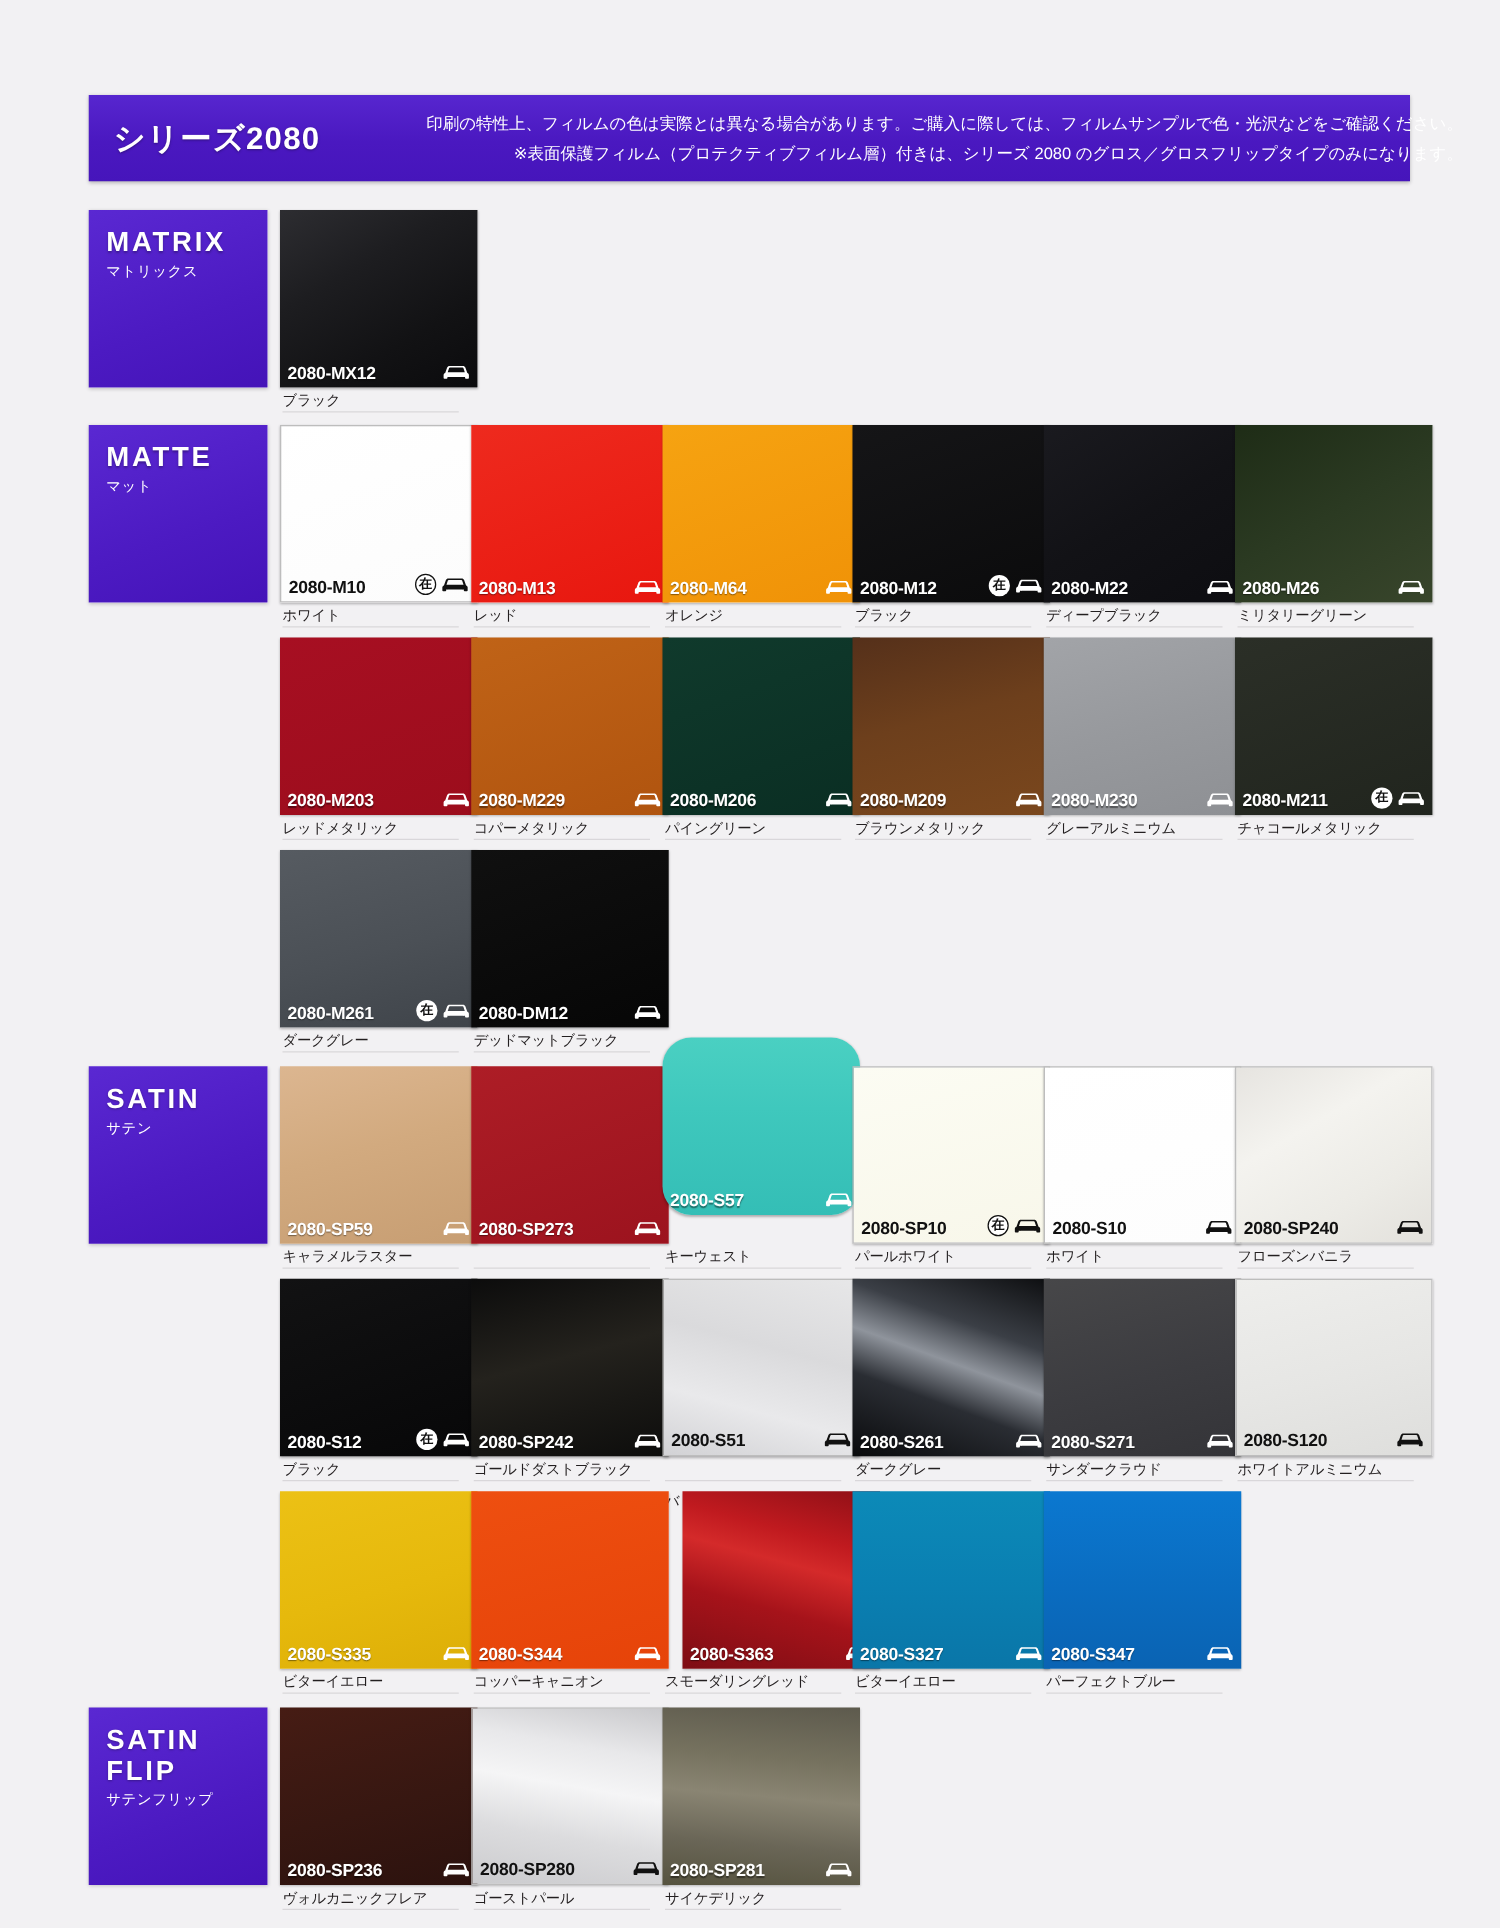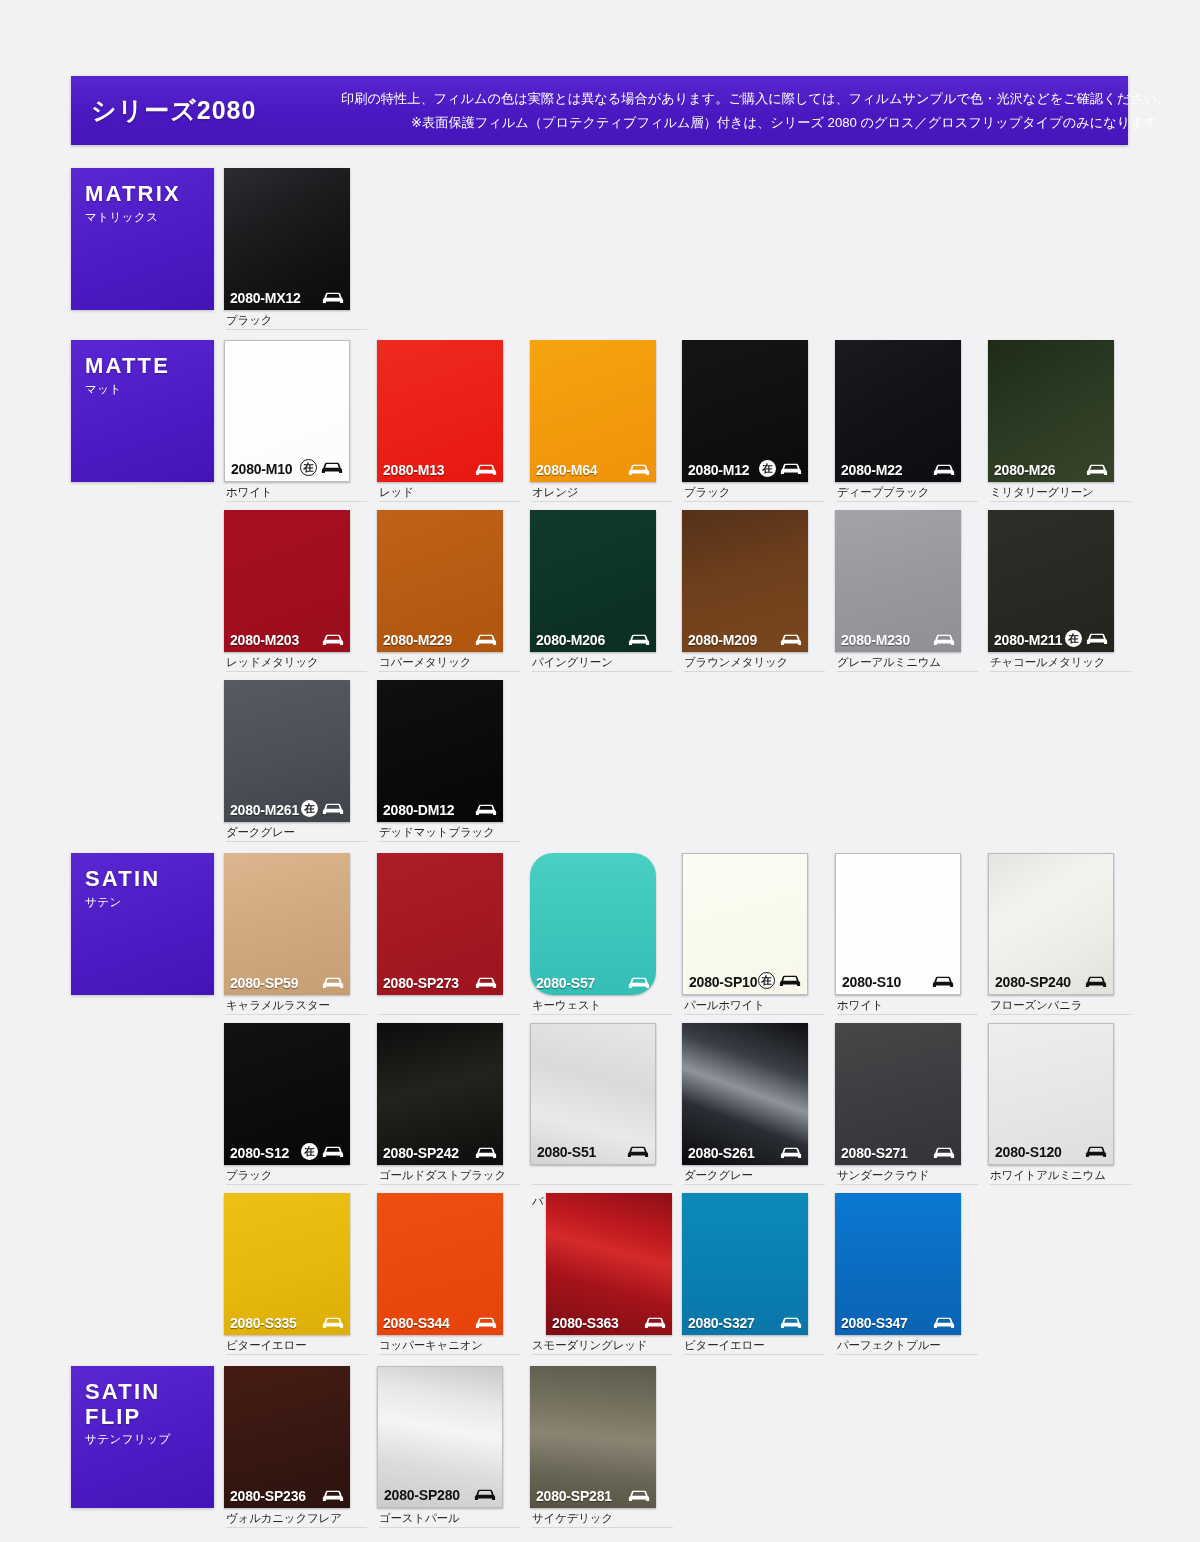--- a/index.html
+++ b/index.html
@@ -51,21 +51,21 @@
   }
   .cat-name {
     font-size:22px; font-weight:bold; letter-spacing:2.2px; line-height:1.12;
     text-shadow:0 1px 2px rgba(0,0,0,.3);
     white-space:pre-line;
   }
   .cat-jp { font-size:11.5px; margin-top:3px; letter-spacing:.5px; }
 
   .swatch {
     position:absolute;
-    width:126px; height:142px;
+    width:158px; height:142px;
     background:#ccc;
     box-shadow:0 1px 2px rgba(0,0,0,.28);
     overflow:hidden;
   }
   .swatch .code {
     position:absolute; left:6px; bottom:4px;
     font-size:14px; font-weight:bold; letter-spacing:-.2px;
     white-space:nowrap;
   }
   .swatch .badges {
@@ -359,21 +359,21 @@
             <svg class="car-icon" viewBox="0 0 32 20">
 <path fill="#ffffff" d="M4.2 11.1 6.3 5.4C6.7 4.3 7.7 3.6 8.9 3.6h14.2c1.2 0 2.2 .7 2.6 1.8l2.1 5.7c1 .3 1.7 1.2 1.7 2.3v3.1c0 .5-.4.9-.9.9h-2.3c-.5 0-.9-.4-.9-.9v-1.1H6.6v1.1c0 .5-.4.9-.9.9H3.4c-.5 0-.9-.4-.9-.9v-3.1c0-1.1.7-2 1.7-2.3zM8.4 5.9 6.9 10.3h18.2L23.6 5.9c-.1-.4-.5-.6-.9-.6H9.3c-.4 0-.8.2-.9.6z"></path>
 <circle fill="#ffffff" cx="8.1" cy="13.6" r="1.5"></circle>
 <circle fill="#ffffff" cx="23.9" cy="13.6" r="1.5"></circle>
 </svg>
           </span>
         </div>
       </div>
       <div class="sw-label" style="left: 379px; top: 1054px;">ヴァンパイアレッド</div>
       <div class="sep" style="left: 379px; top: 1014px; width: 141px;"></div>
-      <div class="swatch" style="left: 530px; top: 853px; background: linear-gradient(rgb(74, 208, 194) 0%, rgb(63, 200, 189) 40%, rgb(52, 190, 182) 100%); border-radius: 23px;">
+      <div class="swatch" style="left: 530px; top: 830px; background: linear-gradient(rgb(74, 208, 194) 0%, rgb(63, 200, 189) 40%, rgb(52, 190, 182) 100%); border-radius: 23px;">
         <div class="code" style="color: rgb(255, 255, 255); text-shadow: rgba(0, 0, 0, 0.45) 0px 1px 1px;">2080-S57</div>
         <div class="badges">
           <span>
             <svg class="car-icon" viewBox="0 0 32 20">
 <path fill="#ffffff" d="M4.2 11.1 6.3 5.4C6.7 4.3 7.7 3.6 8.9 3.6h14.2c1.2 0 2.2 .7 2.6 1.8l2.1 5.7c1 .3 1.7 1.2 1.7 2.3v3.1c0 .5-.4.9-.9.9h-2.3c-.5 0-.9-.4-.9-.9v-1.1H6.6v1.1c0 .5-.4.9-.9.9H3.4c-.5 0-.9-.4-.9-.9v-3.1c0-1.1.7-2 1.7-2.3zM8.4 5.9 6.9 10.3h18.2L23.6 5.9c-.1-.4-.5-.6-.9-.6H9.3c-.4 0-.8.2-.9.6z"></path>
 <circle fill="#ffffff" cx="8.1" cy="13.6" r="1.5"></circle>
 <circle fill="#ffffff" cx="23.9" cy="13.6" r="1.5"></circle>
 </svg>
           </span>
         </div>

